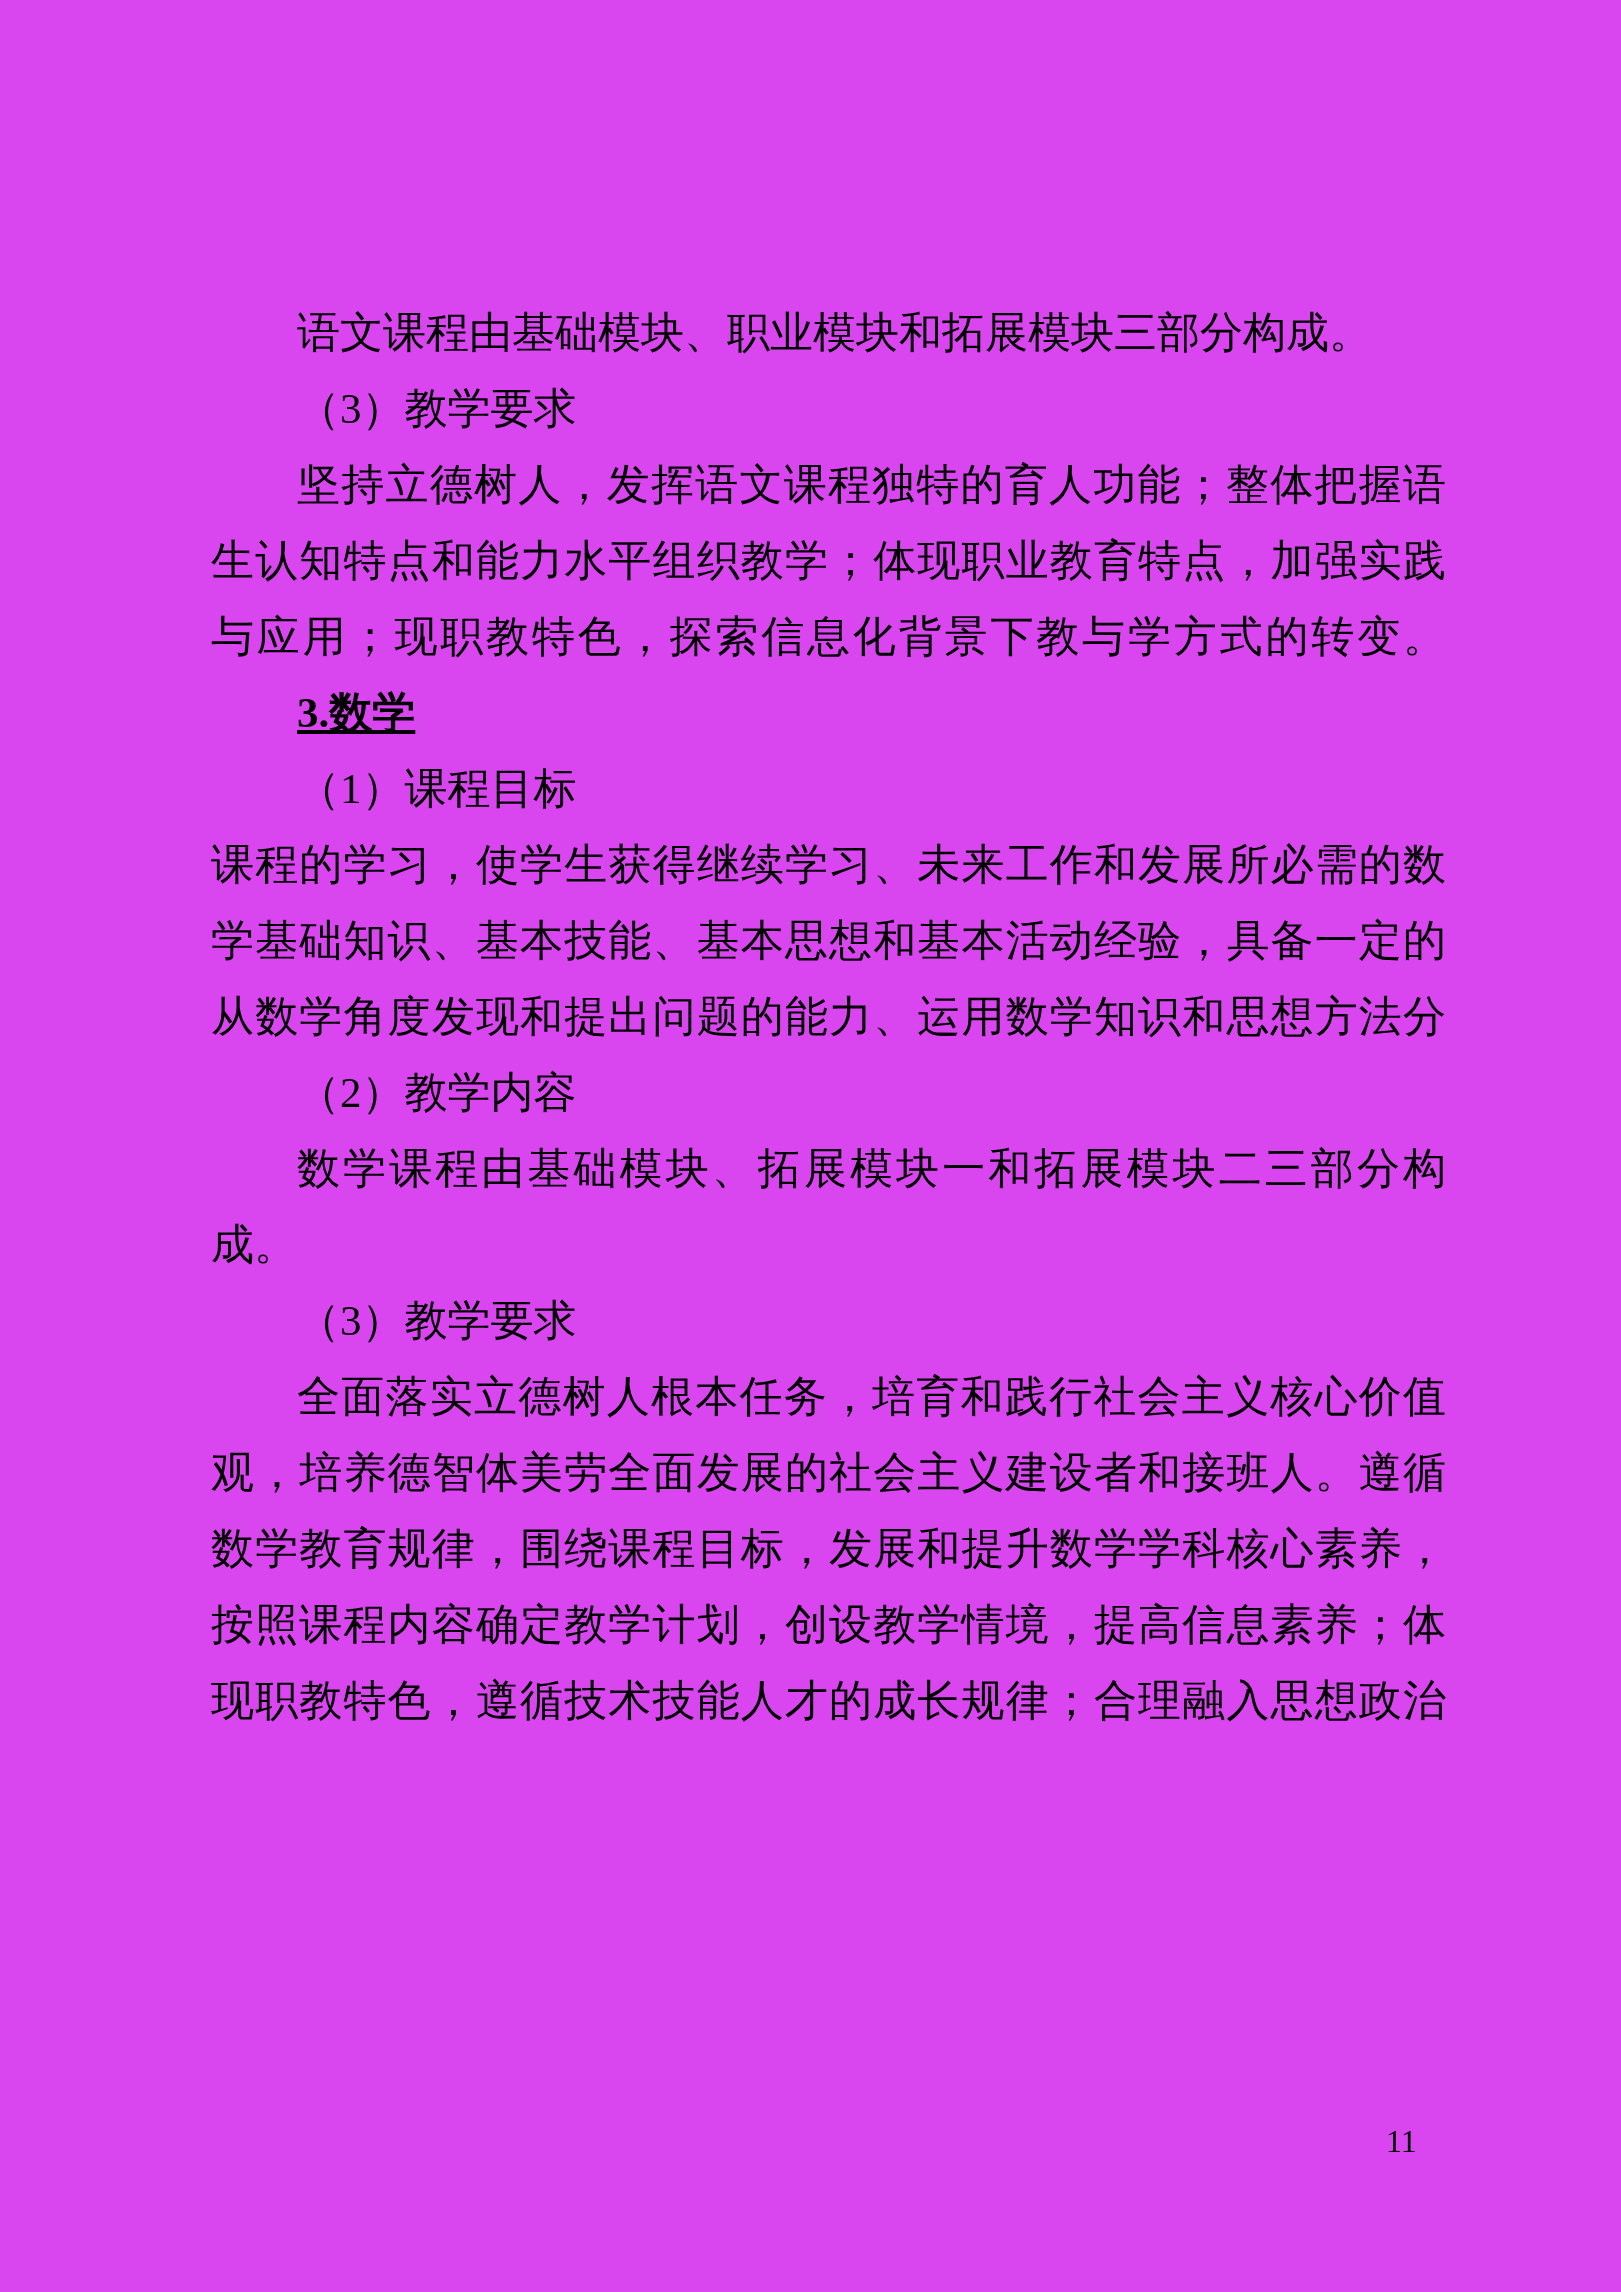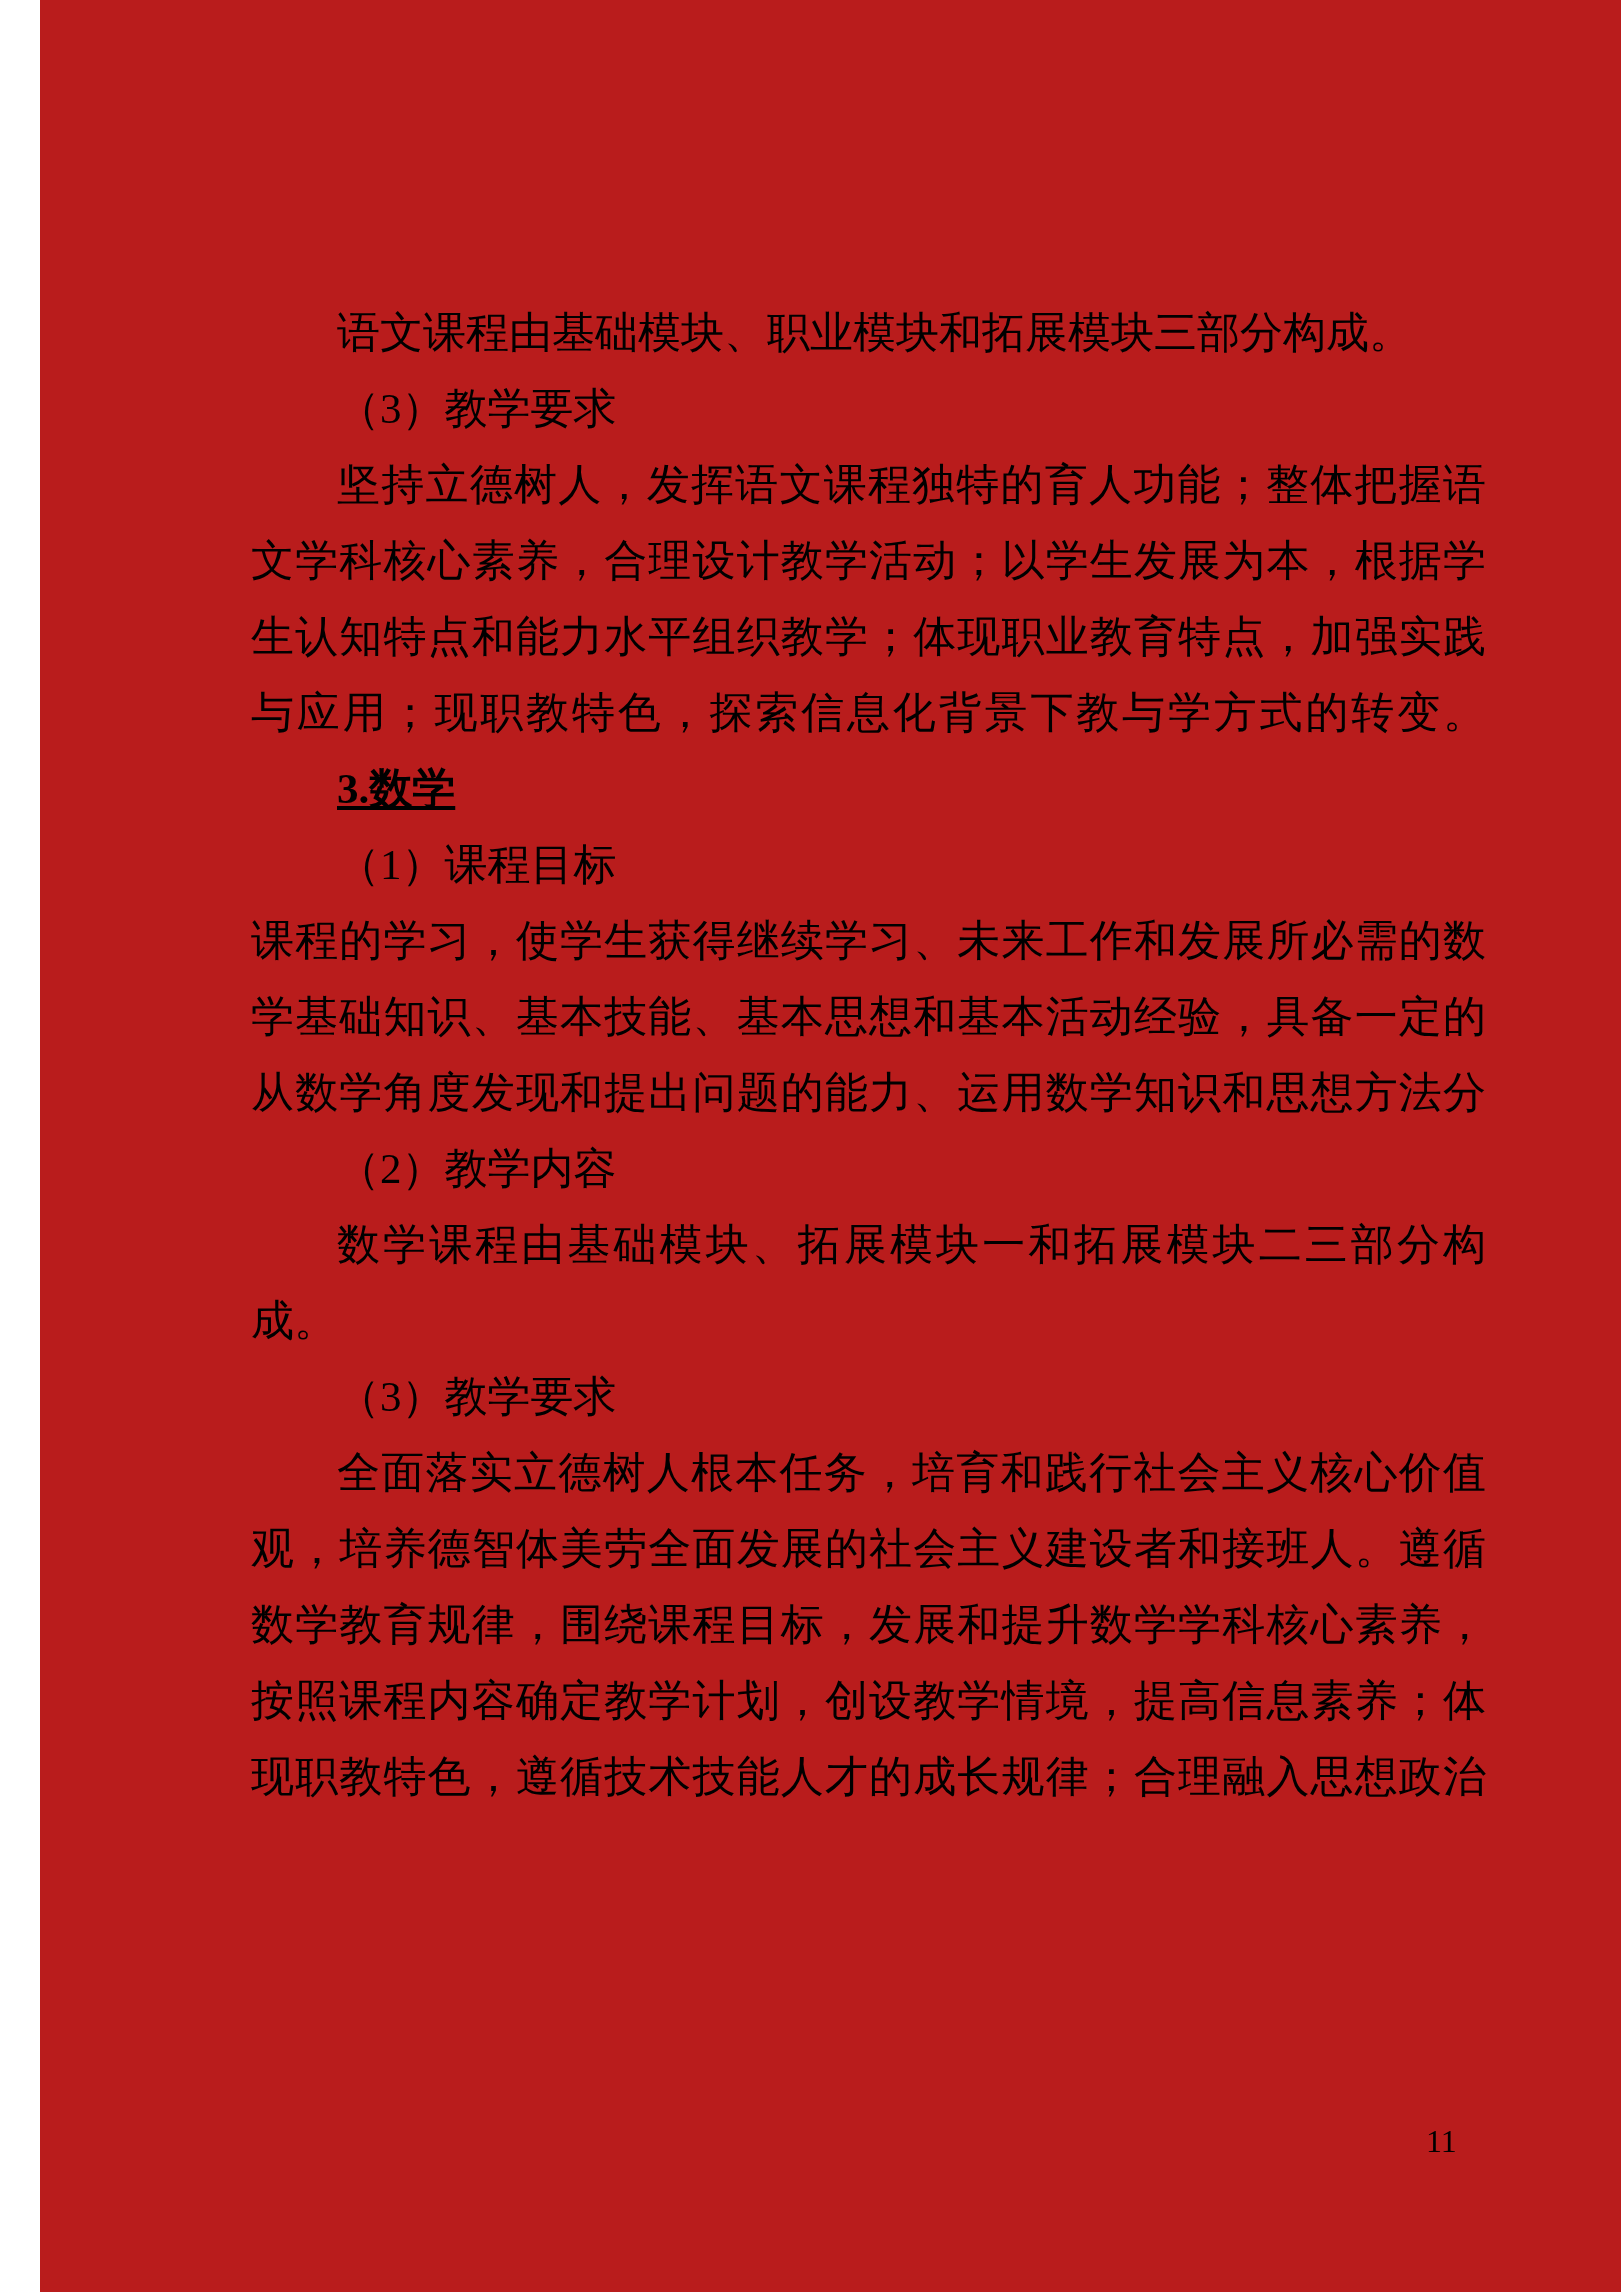--- a/index.html
+++ b/index.html
@@ -8,22 +8,21 @@
     height: 2293px;
     background: #ffffff;
     position: relative;
     overflow: hidden;
     font-family: "Liberation Serif", "DejaVu Serif", serif;
     color: #000000;
   }
   .page {
     position: absolute;
     inset: 0;
-    background: #b91c1c;
-    margin-left: 40px;
+    background: #d946ef;
   }
   .content {
     position: absolute;
     left: 211px;
     top: 295px;
     width: 1235px;
   }
   .ln {
     font-size: 43px;
     line-height: 76px;
@@ -46,21 +45,20 @@
   }
 </style>
 </head>
 <body>
 
 <div class="page">
   <div class="content">
     <div class="ln indent">语文课程由基础模块、职业模块和拓展模块三部分构成。</div>
     <div class="ln indent">（3）教学要求</div>
     <div class="ln indent full">坚持立德树人，发挥语文课程独特的育人功能；整体把握语</div>
-    <div class="ln full">文学科核心素养，合理设计教学活动；以学生发展为本，根据学</div>
     <div class="ln full">生认知特点和能力水平组织教学；体现职业教育特点，加强实践</div>
     <div class="ln full">与应用；现职教特色，探索信息化背景下教与学方式的转变。</div>
     <div class="ln indent bold">3.数学</div>
     <div class="ln indent">（1）课程目标</div>
     <div class="ln full">课程的学习，使学生获得继续学习、未来工作和发展所必需的数</div>
     <div class="ln full">学基础知识、基本技能、基本思想和基本活动经验，具备一定的</div>
     <div class="ln full">从数学角度发现和提出问题的能力、运用数学知识和思想方法分</div>
     <div class="ln indent">（2）教学内容</div>
     <div class="ln indent full">数学课程由基础模块、拓展模块一和拓展模块二三部分构</div>
     <div class="ln">成。</div>

